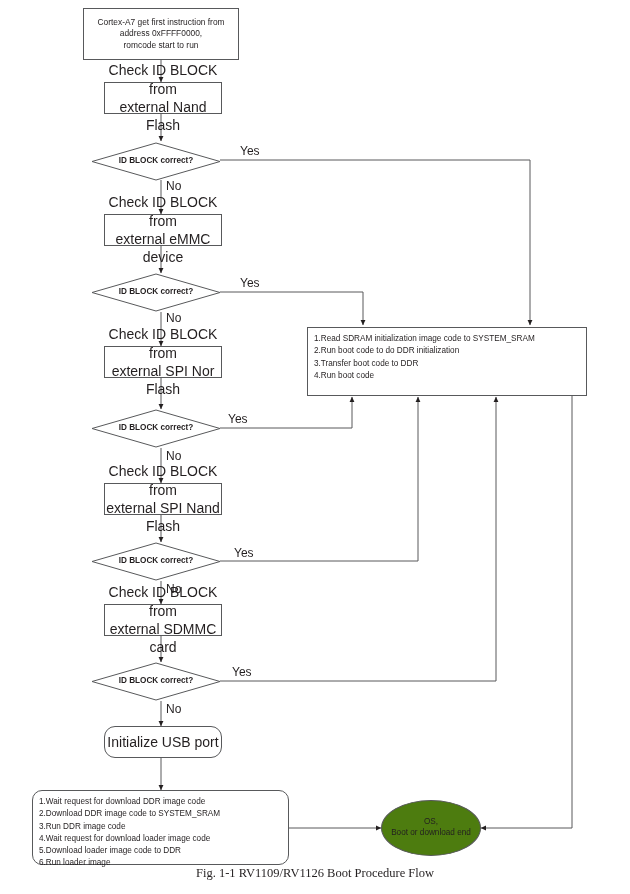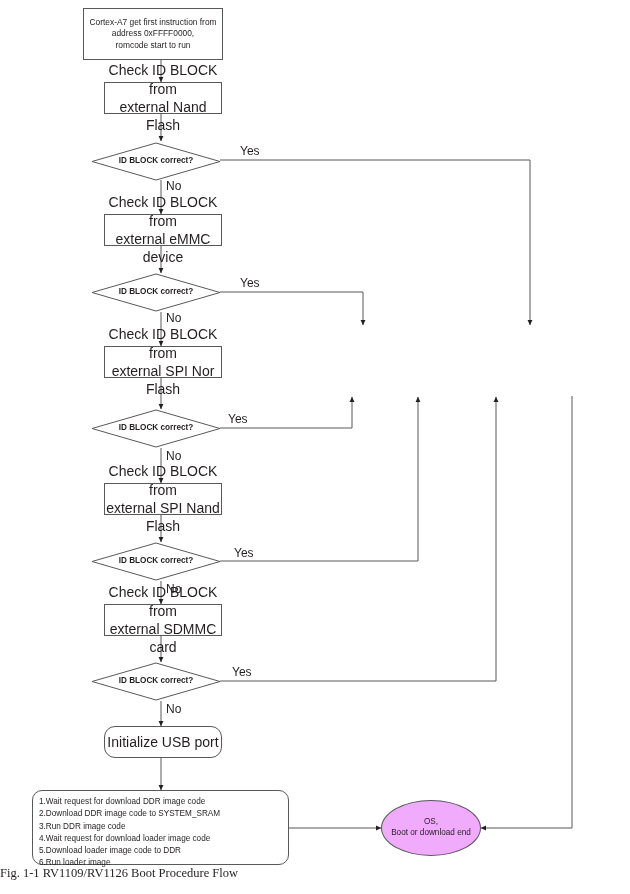--- a/index.html
+++ b/index.html
@@ -9,23 +9,23 @@
   svg.wires{position:absolute;left:0;top:0;width:630px;height:894px;pointer-events:none;}
   .node{position:absolute;box-sizing:border-box;display:flex;align-items:center;
         justify-content:center;text-align:center;line-height:1.32;}
   .proc{border:1px solid #58595b;background:#fff;font-size:14px;}
   .proc.first{font-size:8.4px;}
   .listbox{border:1px solid #58595b;background:#fff;font-size:8.2px;
            justify-content:flex-start;text-align:left;padding:5px 6px;align-items:flex-start;}
   .listbox .lines{display:block;line-height:1.5;white-space:pre-line;}
   .diamond{font-size:8.2px;background:transparent;font-weight:bold;}
   .diamond .dlabel{position:relative;z-index:2;}
-  .oval{border:1px solid #58595b;border-radius:50%;background:#f0abfc;font-size:8.2px;}
+  .oval{border:1px solid #58595b;border-radius:50%;background:#4d7c0f;font-size:8.2px;}
   .edge-label{position:absolute;font-size:12px;color:#231f20;}
-  .caption{position:absolute;left:0;top:866px;width:630px;text-align:left;
+  .caption{position:absolute;left:0;top:866px;width:630px;text-align:center;
            font-family:"Liberation Serif", serif;font-size:12.5px;color:#231f20;}
   .ml{white-space:pre-line;}
 </style>
 </head>
 <body>
 
 <div id="canvas">
 
   <svg class="wires" viewBox="0 0 630 894">
     <defs>
@@ -74,21 +74,21 @@
       <path d="M289,828 L381,828" marker-end="url(#ah)"></path>
 
       <polygon points="92,161.5 156,143 220,161.5 156,180" fill="#fff"></polygon>
       <polygon points="92,292.5 156,274 220,292.5 156,311" fill="#fff"></polygon>
       <polygon points="92,428.5 156,410 220,428.5 156,447" fill="#fff"></polygon>
       <polygon points="92,561.5 156,543 220,561.5 156,580" fill="#fff"></polygon>
       <polygon points="92,681.5 156,663 220,681.5 156,700" fill="#fff"></polygon>
     </g>
   </svg>
 
-  <div class="node proc first" style="left:83px;top:8px;width:140px;height:52px;">
+  <div class="node proc first" style="left:83px;top:8px;width:156px;height:52px;">
     <span class="ml">Cortex-A7 get first instruction from
 address 0xFFFF0000,
 romcode start to run</span>
   </div>
 
   <div class="node proc" style="left:104px;top:82px;width:118px;height:32px;">
     <span class="ml">Check ID BLOCK from
 external Nand Flash</span>
   </div>
 
@@ -137,20 +137,26 @@
   <div class="edge-label" style="left:228px;top:412px;">Yes</div>
   <div class="edge-label" style="left:234px;top:546px;">Yes</div>
   <div class="edge-label" style="left:232px;top:665px;">Yes</div>
 
   <div class="edge-label" style="left:166px;top:179px;">No</div>
   <div class="edge-label" style="left:166px;top:311px;">No</div>
   <div class="edge-label" style="left:166px;top:449px;">No</div>
   <div class="edge-label" style="left:166px;top:582px;">No</div>
   <div class="edge-label" style="left:166px;top:702px;">No</div>
 
+  <div class="node listbox" style="left:307px;top:327px;width:280px;height:69px;">
+    <span class="lines">1.Read SDRAM initialization image code to SYSTEM_SRAM
+2.Run boot code to do DDR initialization
+3.Transfer boot code to DDR
+4.Run boot code</span>
+  </div>
 
   <div class="node listbox" style="left:32px;top:790px;width:257px;height:75px;border-radius:10px;">
     <span class="lines">1.Wait request for download DDR image code
 2.Download DDR image code to SYSTEM_SRAM
 3.Run DDR image code
 4.Wait request for download loader image code
 5.Download loader image code to DDR
 6.Run loader image</span>
   </div>
 

